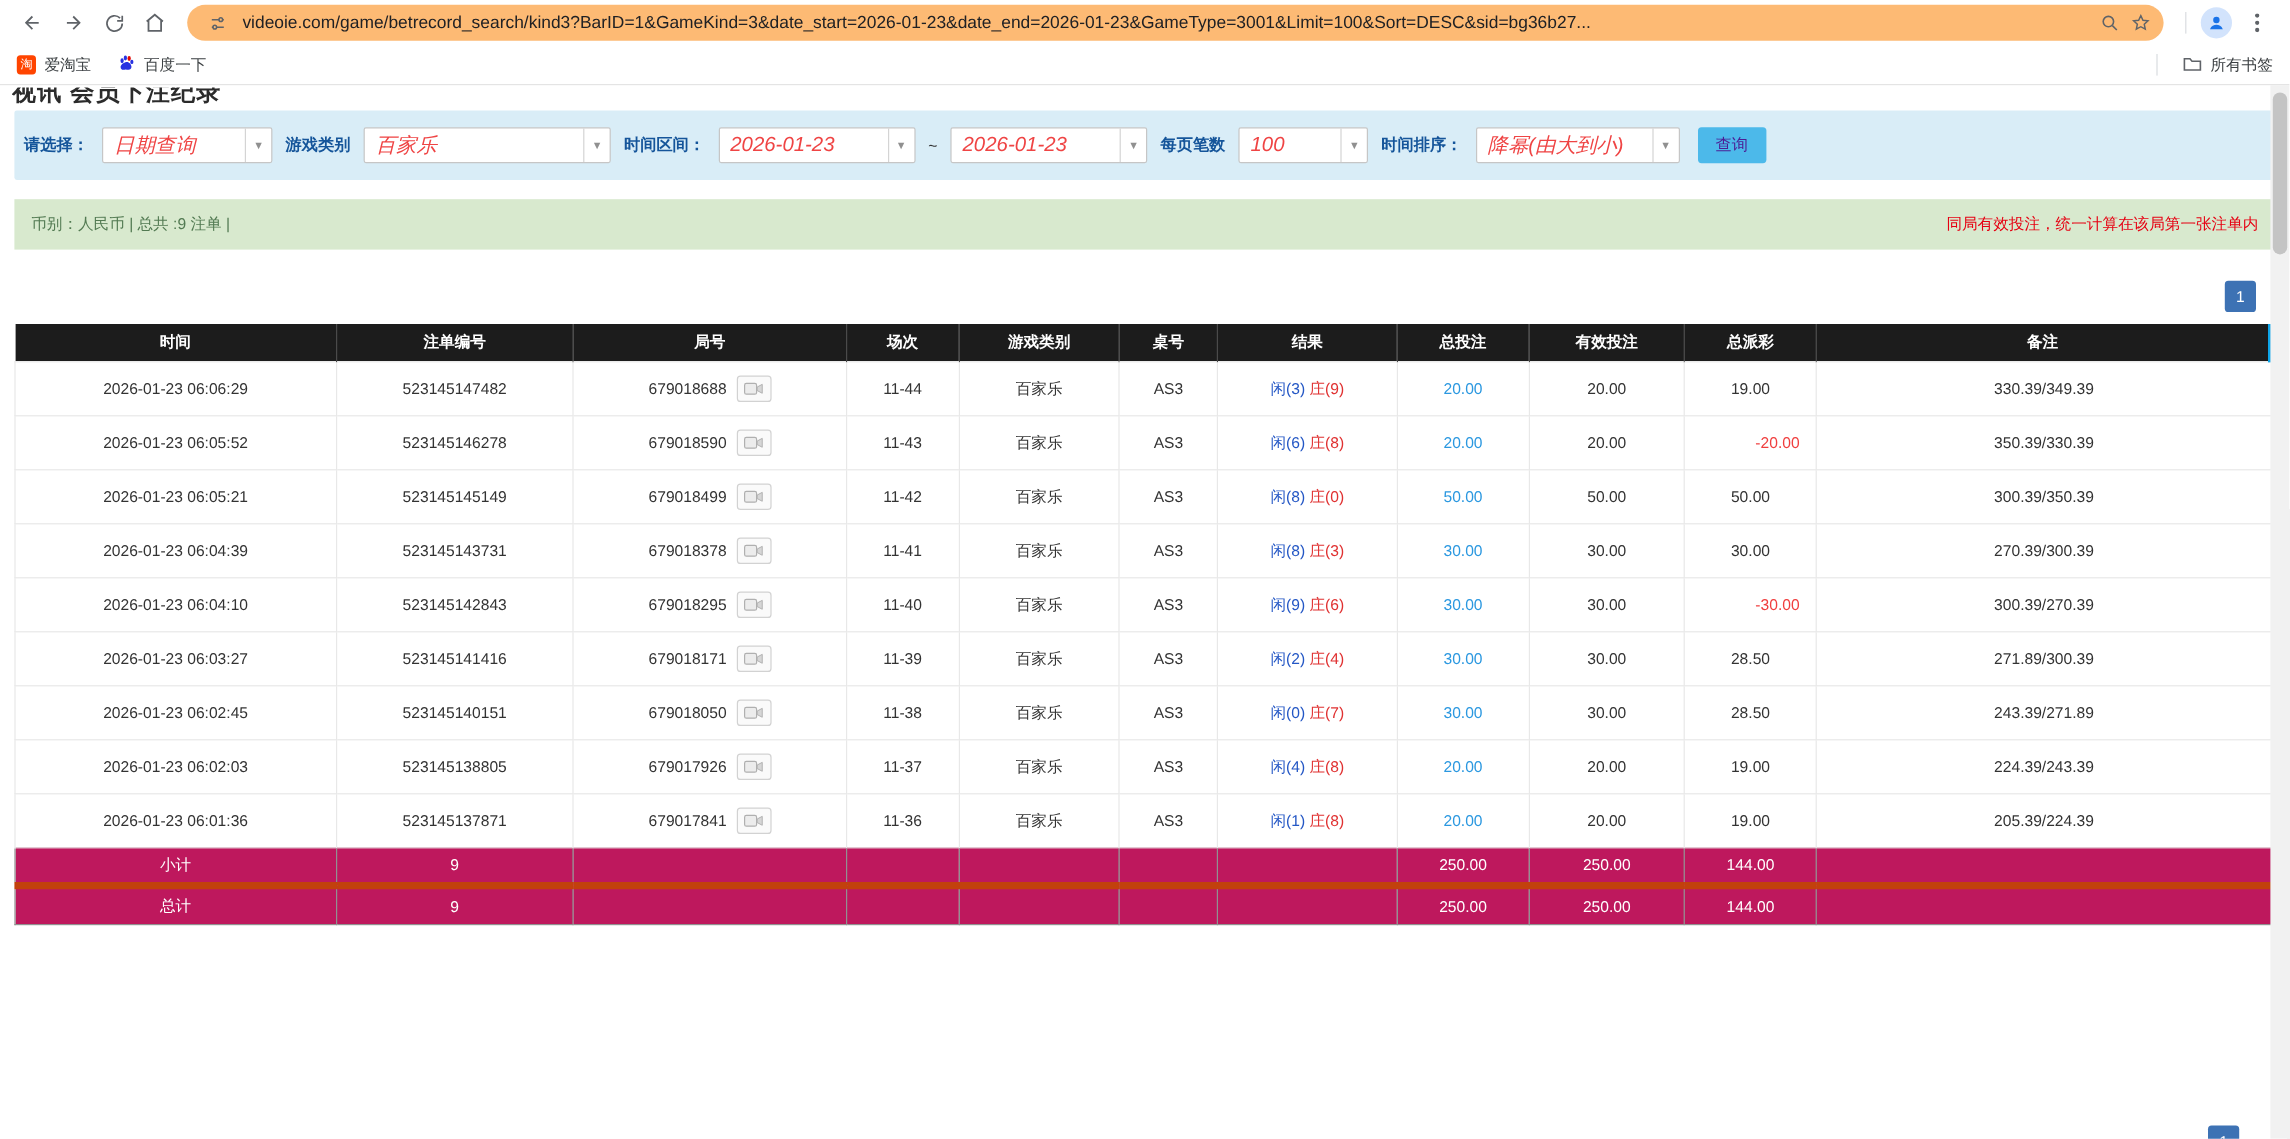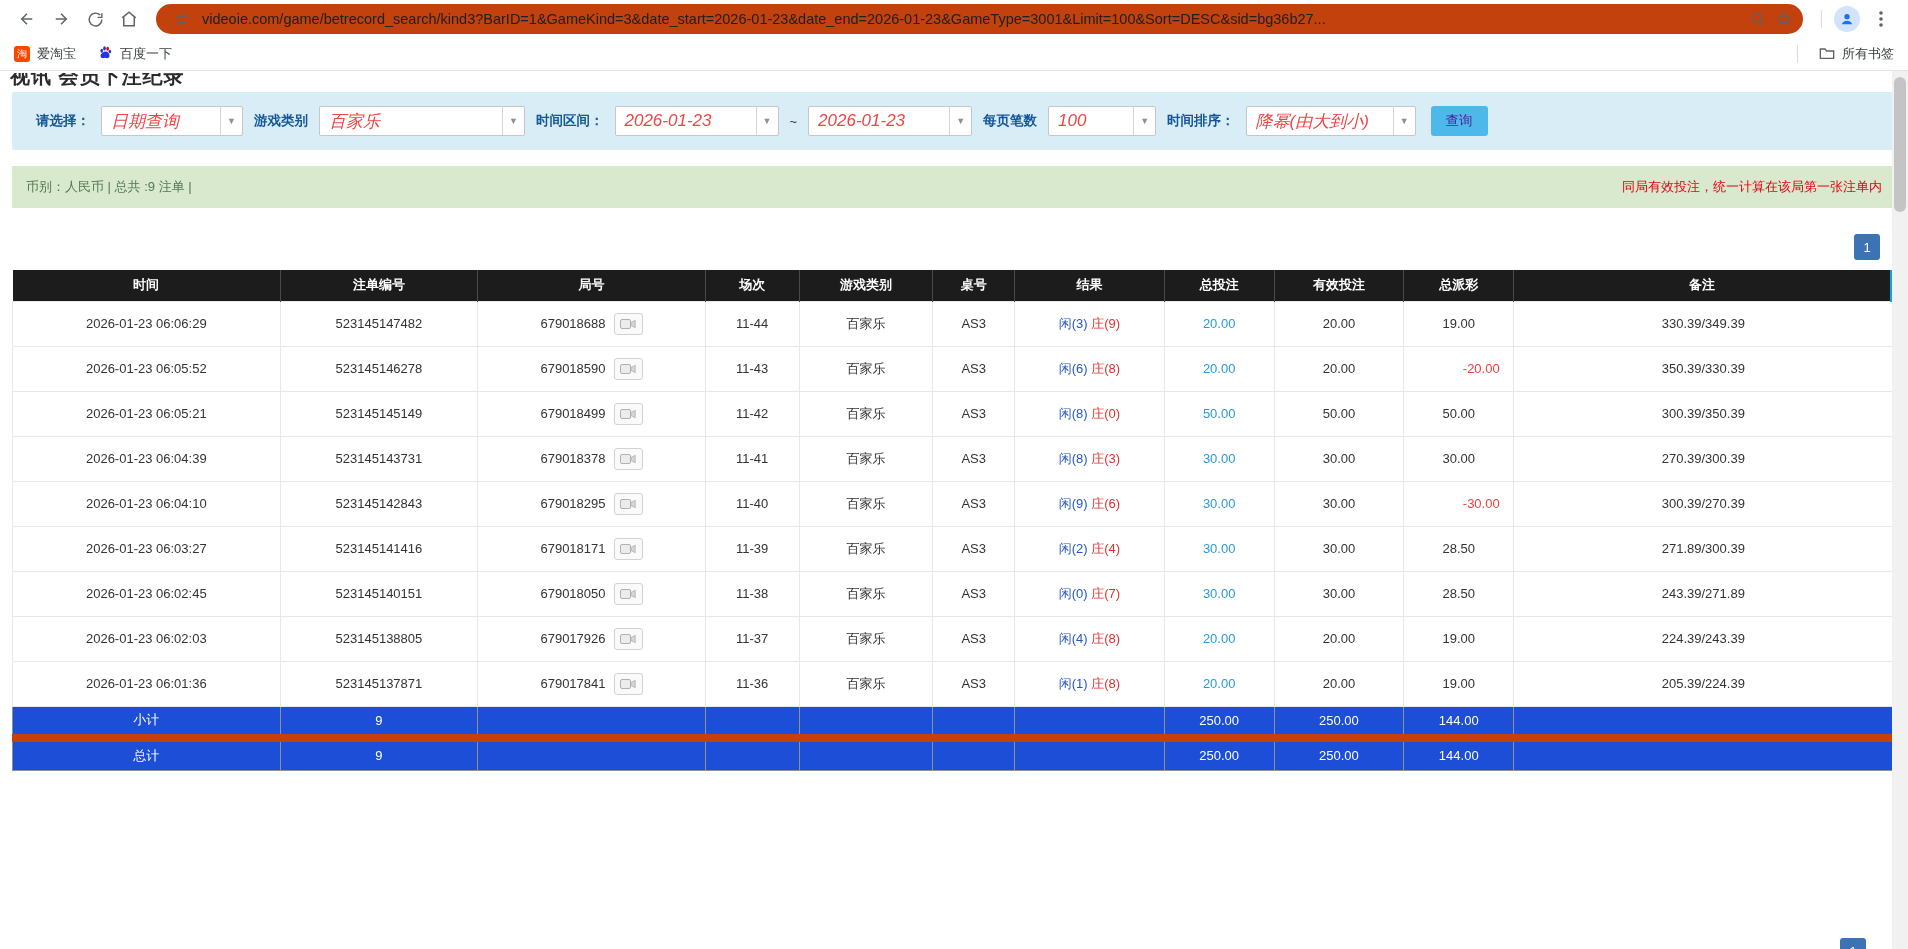--- a/index.html
+++ b/index.html
@@ -4,21 +4,21 @@
 <style>
   * { margin:0; padding:0; box-sizing:border-box; }
   html,body { width:1908px; height:949px; overflow:hidden; }
   body { font-family:"Liberation Sans","DejaVu Sans",sans-serif; background:#fff; position:relative; }
 
   
   .toolbar { height:38px; display:flex; align-items:center; padding:0 10px; background:#fff; }
   .nav-icon { width:30px; height:30px; display:flex; align-items:center; justify-content:center;
               color:#5f6368; font-size:17px; border-radius:50%; margin:0 2px; cursor:pointer; flex:0 0 auto; }
   .nav-icon svg { display:block; }
-  .url-bar { flex:1; height:30px; background:#c2410c; border-radius:15px; display:flex;
+  .url-bar { flex:1; height:30px; background:#fdba74; border-radius:15px; display:flex;
              align-items:center; padding:0 6px 0 12px; margin:0 10px; min-width:0; }
   .url-text { flex:1; font-size:14.5px; color:#202124; white-space:nowrap; overflow:hidden; margin:0 10px 0 8px; }
   .pill-icon { width:26px; height:26px; display:flex; align-items:center; justify-content:center;
                color:#5f6368; border-radius:50%; cursor:pointer; flex:0 0 auto; }
   .tb-divider { width:1px; height:18px; background:#dadce0; margin:0 8px; flex:0 0 auto; }
   .avatar { width:26px; height:26px; border-radius:50%; background:#d2e3fc; display:flex;
             align-items:center; justify-content:center; margin:0 4px; cursor:pointer; flex:0 0 auto; }
 
   .bookmarks-bar { height:33px; display:flex; align-items:center; padding:0 14px; background:#fff;
                    border-bottom:1px solid #e4e4e4; font-size:13px; color:#3c4043; }
@@ -26,21 +26,21 @@
   .bm-ico-taobao { width:16px; height:16px; border-radius:3px; background:#ff4400; color:#fff;
                    font-size:10px; display:flex; align-items:center; justify-content:center; }
   .bm-right { margin-left:auto; display:flex; align-items:center; gap:7px; cursor:pointer; }
   .bm-sep { width:1px; height:18px; background:#dadce0; margin-right:14px; }
 
   
   .page-title-clip { height:15px; overflow:hidden; margin:2px 0 4px 10px; }
   .page-title-clip h1 { font-size:20px; font-weight:bold; color:#2b2b2b; margin-top:-10px; letter-spacing:1px; }
 
   .filter-bar { margin:4px 12px 0; height:58px; background:#d9edf7; display:flex; align-items:center;
-                padding:0 24px; gap:11px; border-radius:2px; }
+                padding:0 8px; gap:11px; border-radius:2px; }
   .f-label { color:#15559a; font-weight:bold; font-size:13.5px; white-space:nowrap; }
   .f-tilde { color:#333; font-size:13px; }
   .select { background:#fff; border:1px solid #c6c6c6; height:30px; display:flex; align-items:center;
             border-radius:2px; cursor:pointer; flex:0 0 auto; }
   .select-value { flex:1; padding:0 9px; font-size:17px; color:#ef4444; white-space:nowrap; overflow:hidden;font-style:italic; }
   .select-arrow { width:22px; align-self:stretch; border-left:1px solid #d4d4d4; display:flex;
                   align-items:center; justify-content:center; color:#909090; font-size:9px; }
   .search-btn { background:#4cb9ea; color:#4c1d95; border:none; height:30px; padding:0 15px;
                 font-size:13.5px; border-radius:3px; cursor:pointer; margin-left:4px; }
 
@@ -52,22 +52,22 @@
   .pagination-top { display:flex; justify-content:flex-end; margin:26px 28px 10px 0; }
   .page-btn { min-width:26px; height:26px; background:#3d72b4; color:#fff; font-size:13px;
               display:flex; align-items:center; justify-content:center; border-radius:3px; cursor:pointer; }
 
   table.bet-table { margin:0 12px; width:1884px; border-collapse:collapse; table-layout:fixed; }
   .bet-table thead th { background:#1c1c1c; color:#fff; font-size:13px; font-weight:bold; height:31px;
                         border-right:1px solid #4a4a4a; text-align:center; }
   .bet-table thead th:last-child { border-right:6px solid #0ea5e9; }
   .bet-table tbody td { height:45px; text-align:center; font-size:13px; color:#333;
                         border:1px solid #e8e8e8; background:#fff; }
-  .bet-table tr.summary-row td { background:#1d4ed8; color:#fff; height:32px; border:1px solid #919191; }
-  .bet-table tr.total-row td { border-top:8px solid #c2410c; }
+  .bet-table tr.summary-row td { background:#be185d; color:#fff; height:32px; border:1px solid #919191; }
+  .bet-table tr.total-row td { border-top:6px solid #c2410c; }
 
   .bet-link { color:#2b98e0; cursor:pointer; }
   .neg { color:#f03e3e;margin-left:45px; }
   .res-player { color:#2457c5;text-align:center; }
   .res-banker { color:#e03131; }
   .round-no { margin-right:8px; vertical-align:middle; }
   .video-btn { display:inline-flex; align-items:center; justify-content:center; width:29px; height:22px;
                background:#fafafa; border:1px solid #d2d2d2; border-radius:3px; vertical-align:middle; cursor:pointer; }
 
   .pagination-bottom { position:absolute; right:42px; top:938px; }

